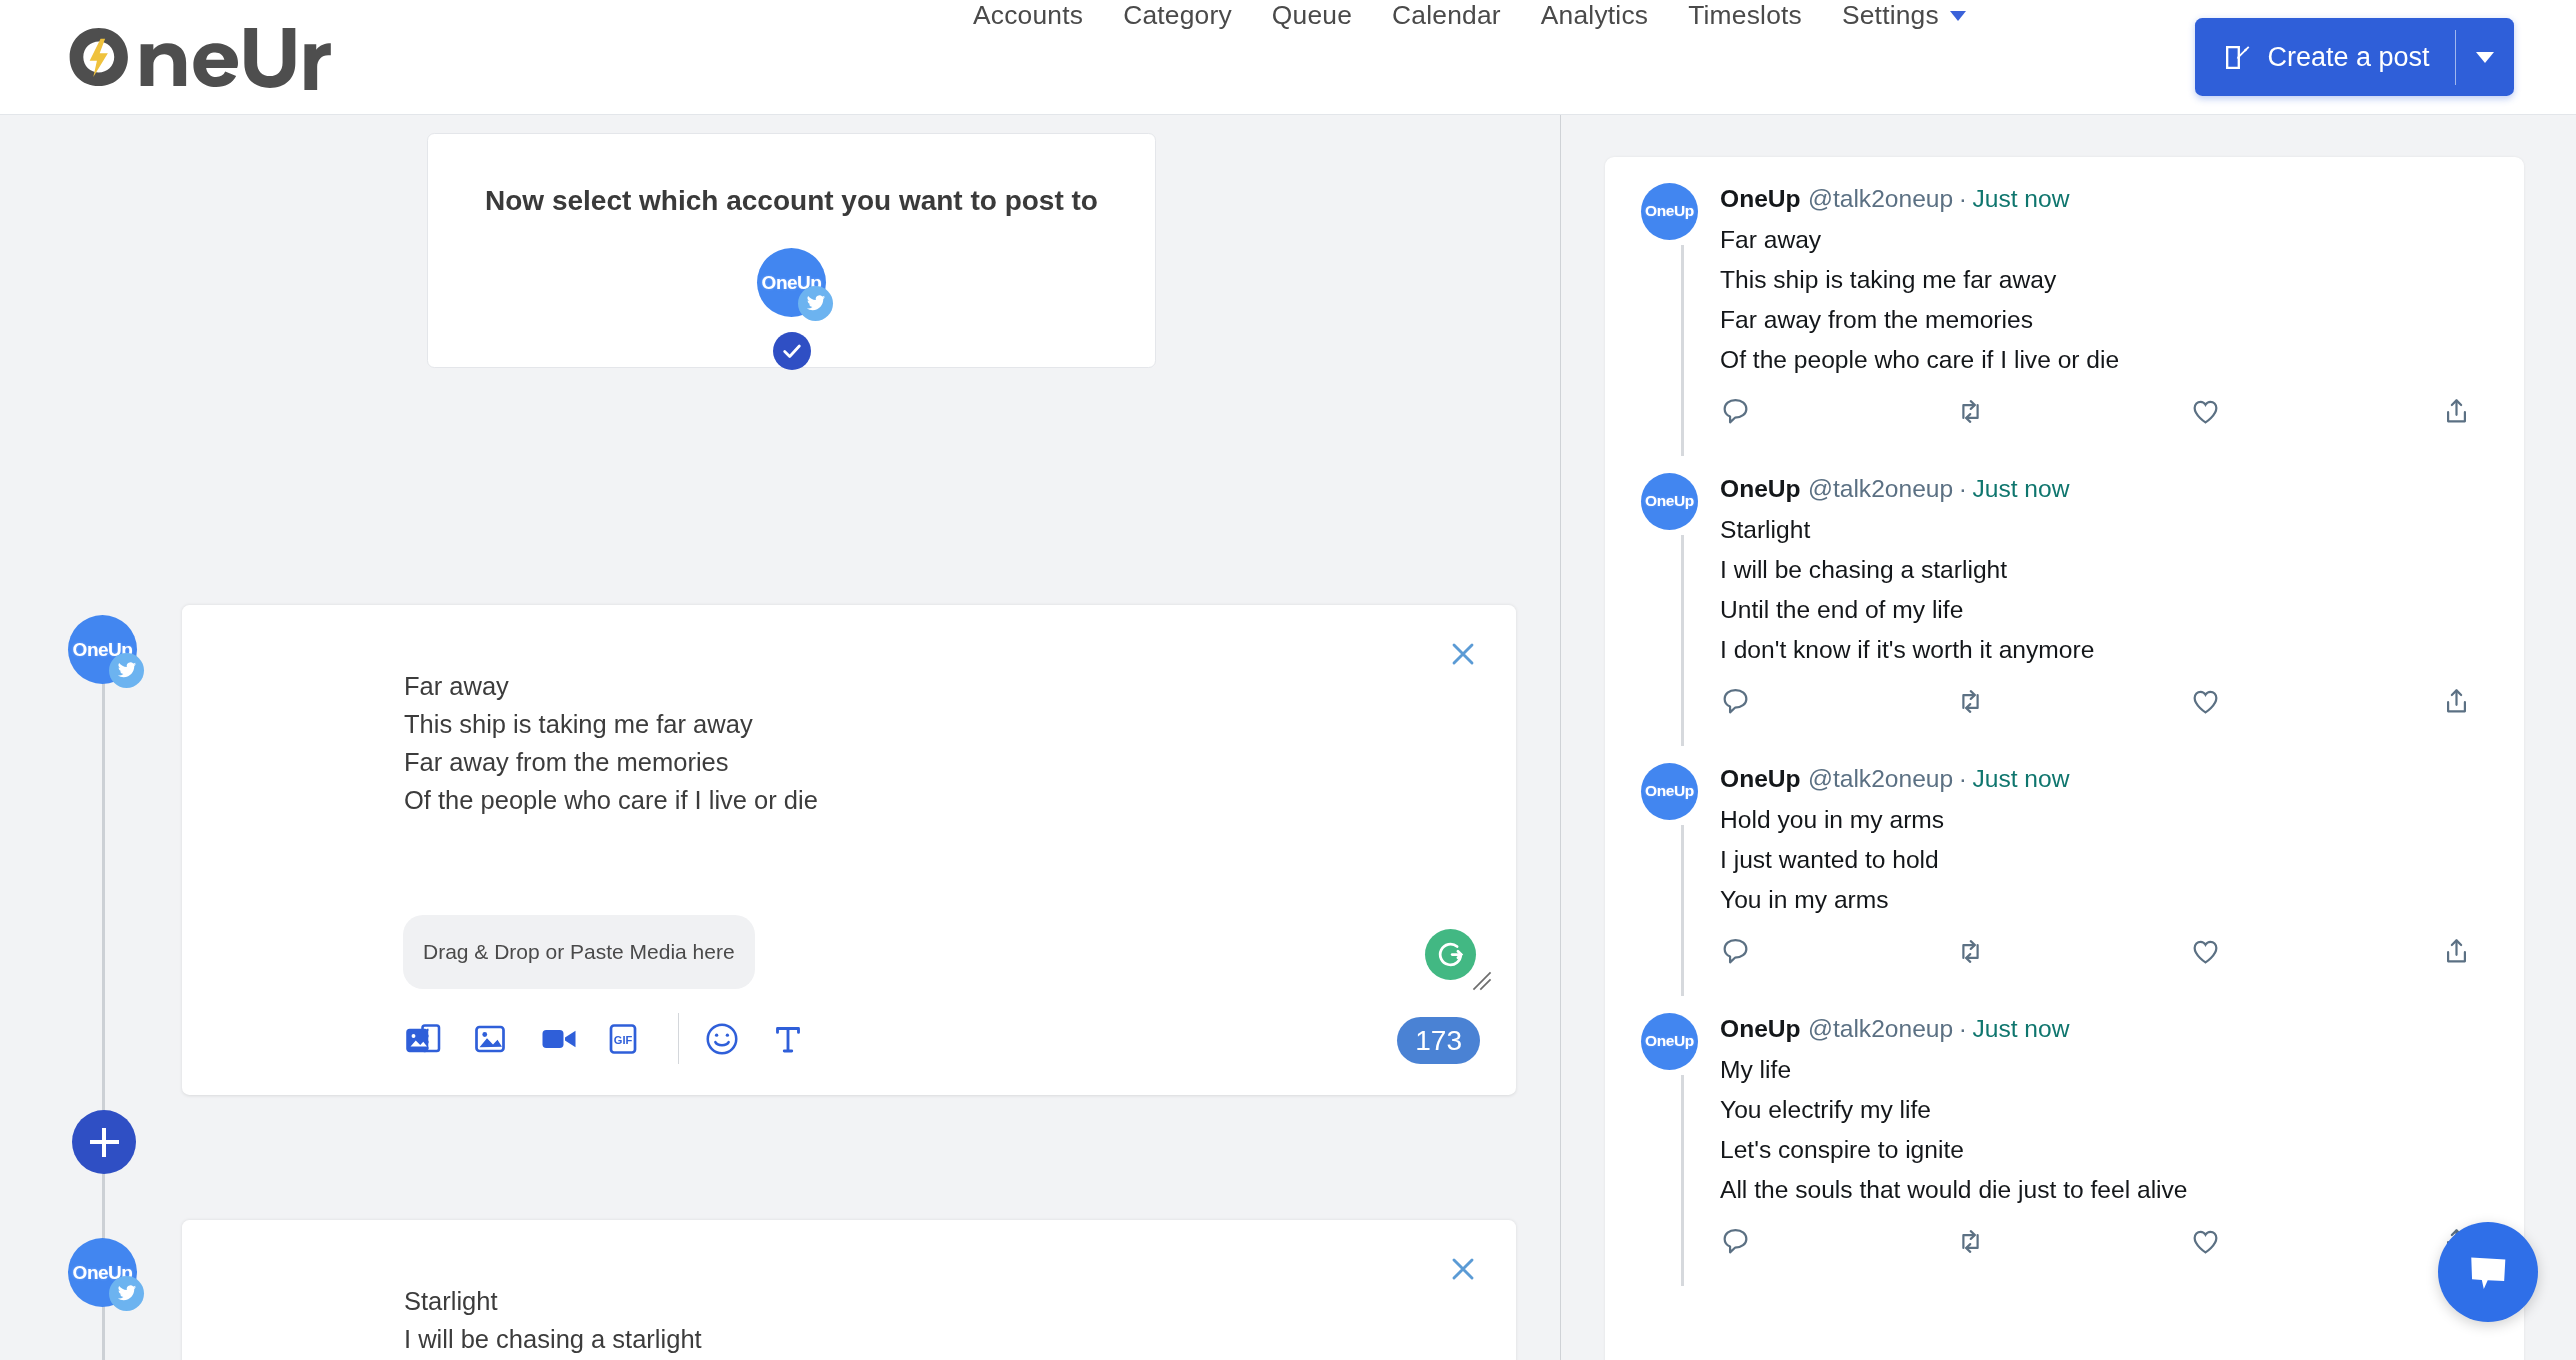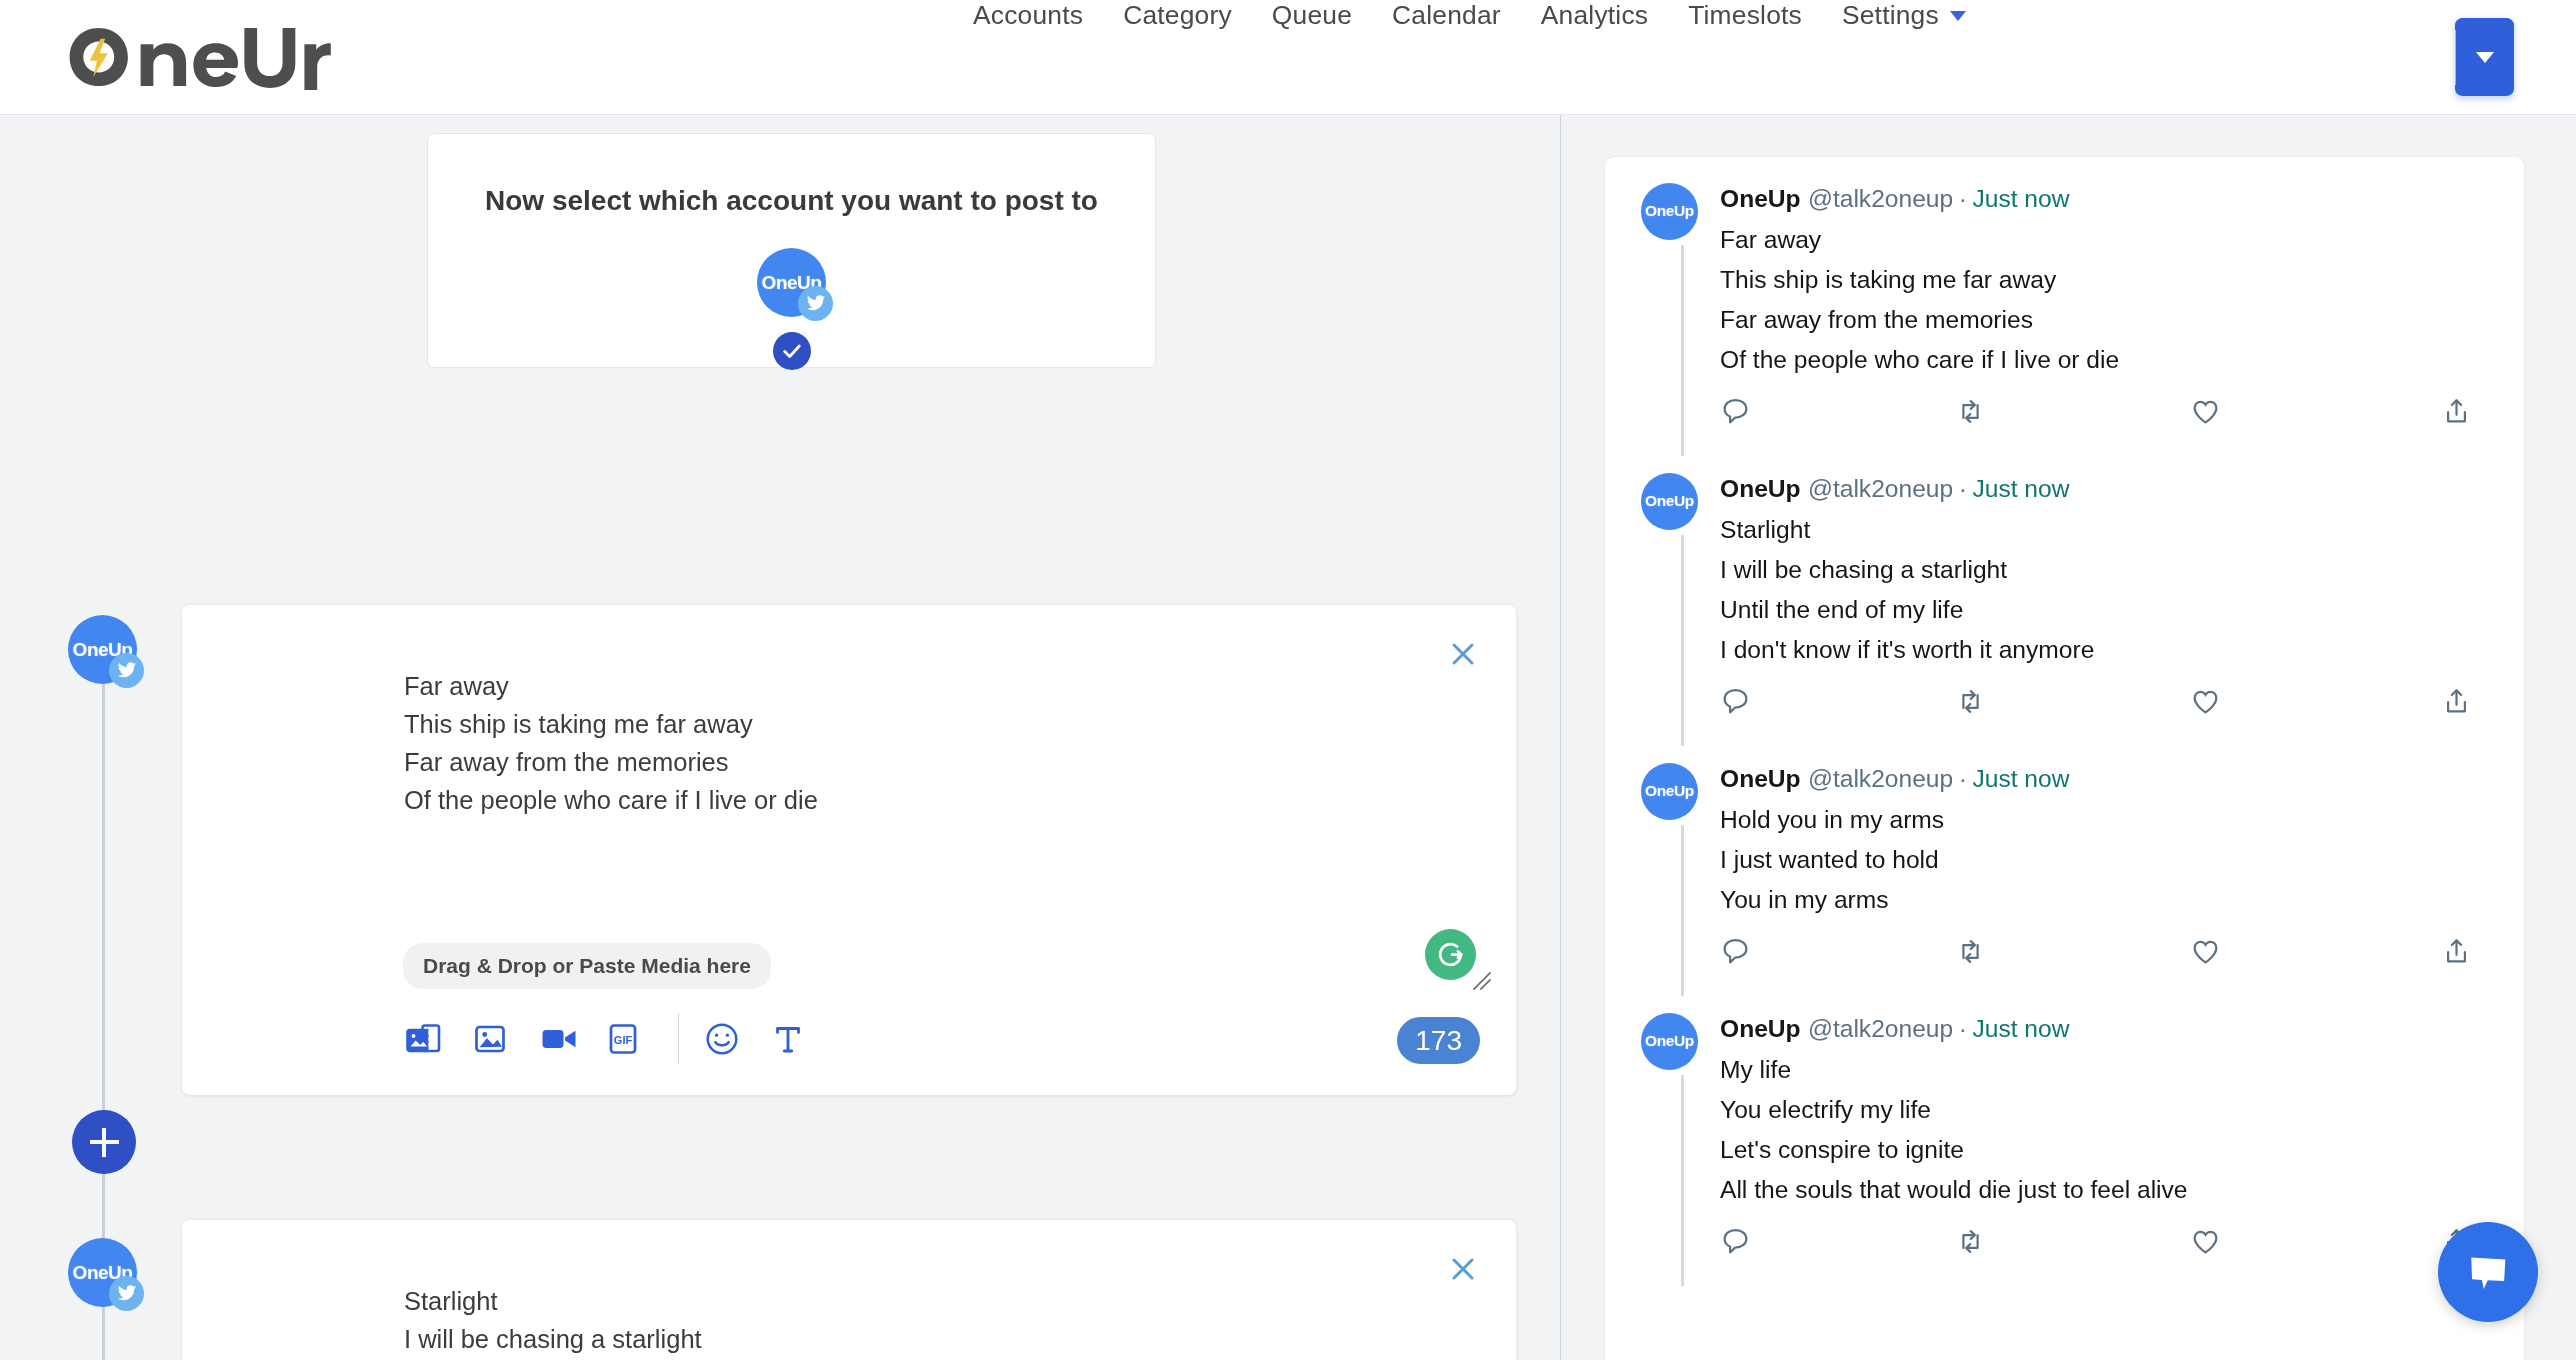--- a/index.html
+++ b/index.html
@@ -290,25 +290,24 @@
     right: -18px;
     bottom: -12.8px;
   }
 
   .drop-pill {
     position: absolute;
     left: 221px;
     bottom: 106px;
     background: #f0f1f3;
     border-radius: 20px;
-    padding: 11px 20px;
+    padding: 25px 20px;
     font-size: 21px;
     color: #4a4a4a;
     white-space: nowrap;
-    font-weight: bold;
   }
 
   .toolbar {
     position: absolute;
     left: 222px;
     bottom: 29px;
     display: flex;
     align-items: center;
     gap: 0px;
   }
@@ -456,20 +455,28 @@
     <div class="nav-item">Calendar</div>
     <div class="nav-item">Analytics</div>
     <div class="nav-item">Timeslots</div>
     <div class="nav-item has-caret">
       <span>Settings</span>
       <span class="caret-down"></span>
     </div>
   </div>
 
   <div class="create-post">
+    <div class="create-post-main">
+      <svg width="31" height="31" viewBox="0 0 24 24" fill="none" stroke="#ffffff" stroke-width="1.8">
+        <path d="M4 4 h9 v16 H4 Z"></path>
+        <path d="M20.2 3.2 l1.0 1.0 -8.2 8.2 -1.6 .6 .6 -1.6 Z" fill="#ffffff" stroke="none"></path>
+        <path d="M17.6 5.6 l1.2 1.2"></path>
+      </svg>
+      <span class="create-post-label">Create a post</span>
+    </div>
     <div class="create-post-split"></div>
     <div class="create-post-caret">
       <span class="caret-white"></span>
     </div>
   </div>
 </div>
 
 <div class="body-wrap">
 
   <div class="left-pane">

